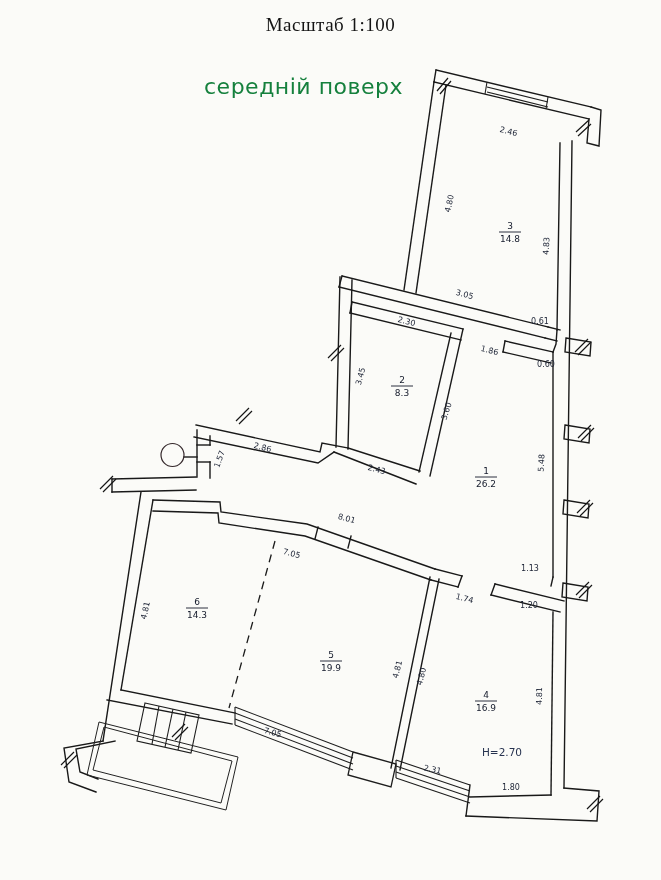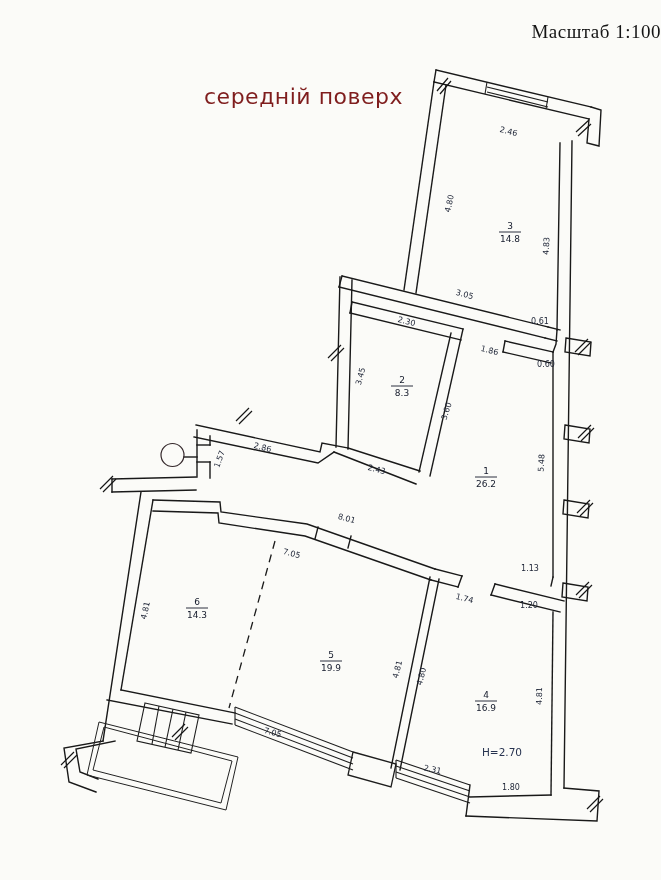--- a/index.html
+++ b/index.html
@@ -2,28 +2,28 @@
 <html><head>
 <meta charset="utf-8">
 <style>
   html,body{margin:0;padding:0;background:#e8e8e8;}
   .page{
     position:relative;width:661px;height:880px;margin:0 auto;
     background:#fbfbf8;overflow:hidden;
     font-family:"DejaVu Sans", sans-serif;
   }
   .scale-title{
-    position:absolute;top:21px;left:0;width:661px;text-align:right;
+    position:absolute;top:14px;left:0;width:661px;text-align:center;
     font-family:"Liberation Serif","DejaVu Serif",serif;
     font-size:19px;color:#141414;letter-spacing:.5px;
   }
   .floor-title{
-    position:absolute;top:84px;left:204px;
+    position:absolute;top:74px;left:204px;
     font-family:"DejaVu Sans",sans-serif;
-    font-size:22px;color:#7f1d1d;letter-spacing:.5px;
+    font-size:22px;color:#15803d;letter-spacing:.5px;
   }
   svg{position:absolute;top:0;left:0;}
   svg text{font-family:"DejaVu Sans",sans-serif;}
   .dim{font-size:8px;fill:#1c2335;}
   .room-num{font-size:9px;fill:#141a2b;text-anchor:middle;}
   .room-area{font-size:9px;fill:#141a2b;text-anchor:middle;}
   .hnote{font-size:10.5px;fill:#26324f;}
 </style>
 </head>
 <body>

